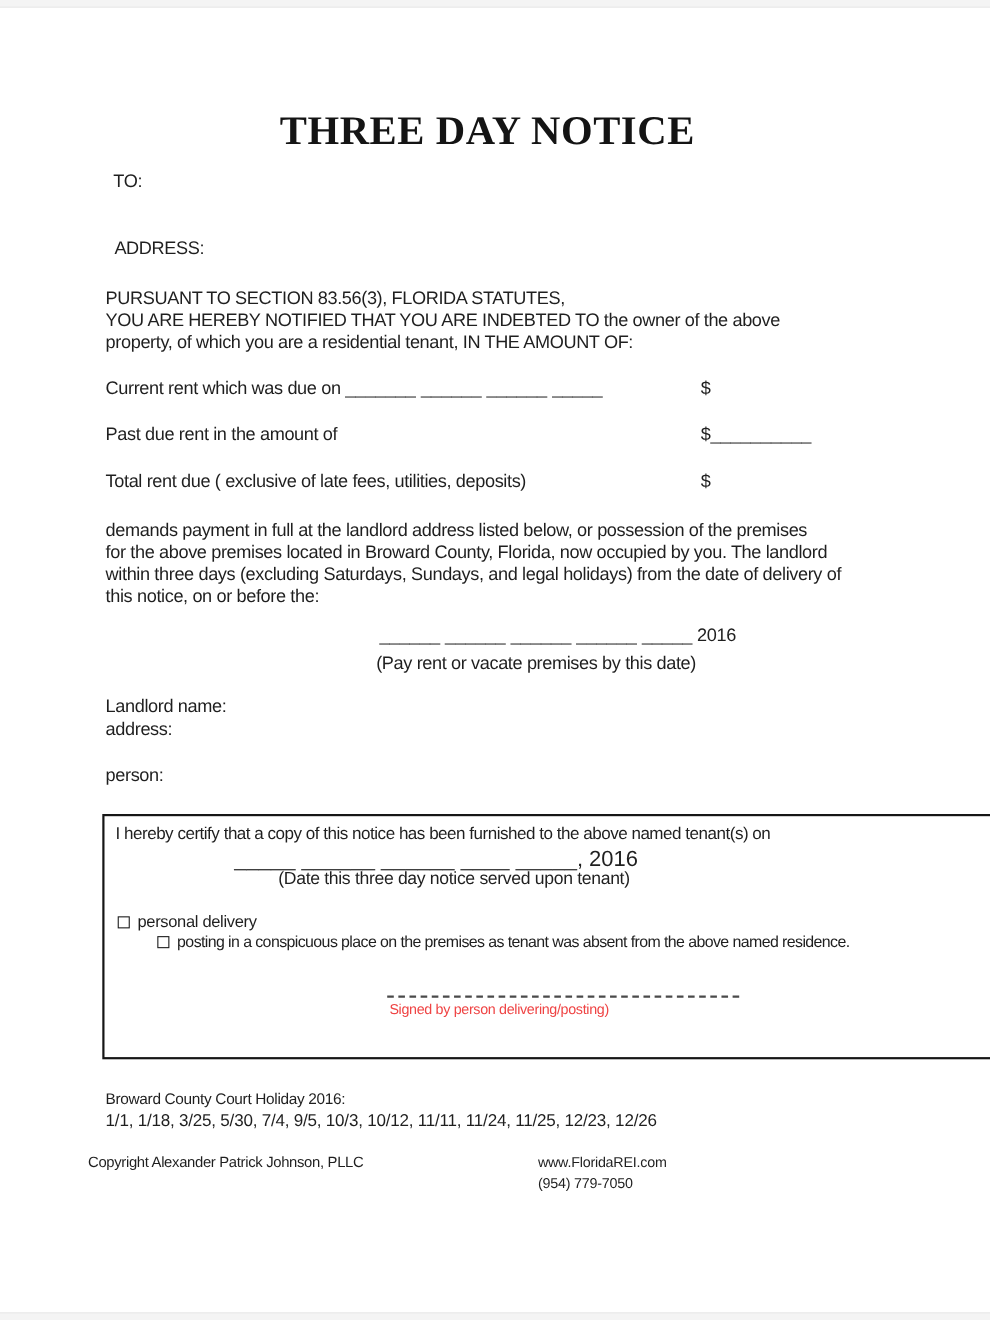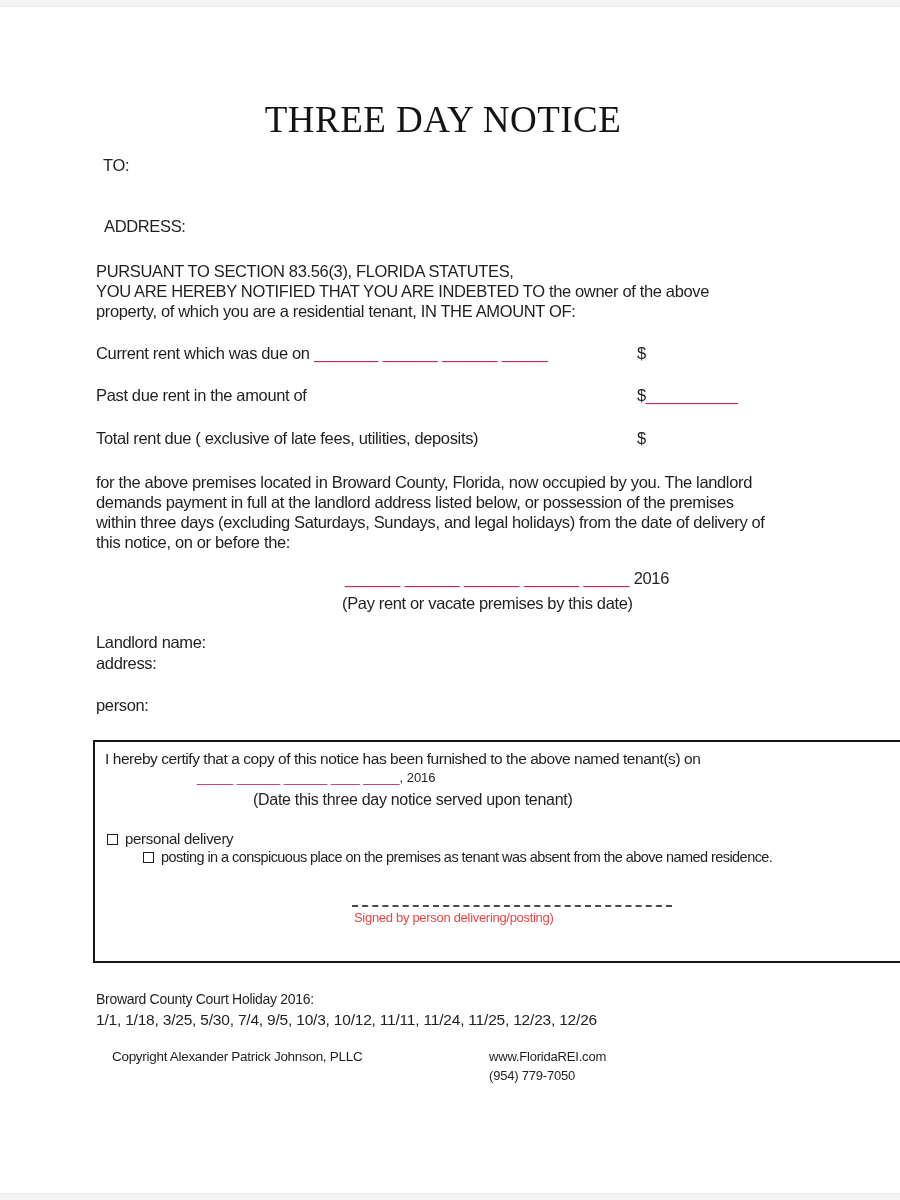--- a/index.html
+++ b/index.html
@@ -18,65 +18,65 @@
     background: #f4f4f4; border-bottom: 1px solid #e9e9e9;
   }
   .edge-strip-bottom {
     position: absolute; left: 0; top: 1193px; width: 900px; height: 7px;
     background: #f4f4f4; border-top: 1px solid #e9e9e9;
   }
   .doc-title {
     position: absolute; left: 0; top: 98px; width: 886px;
     text-align: center;
     font-family: "Liberation Serif", serif;
-    font-weight: normal;
+    font-weight: bold;
     font-size: 37px;
     letter-spacing: 0.5px;
     color: #141414;
   }
   .txt { letter-spacing: -0.35px; font-size: 16.5px; line-height: 20px; }
   .to-label      { position: absolute; left: 103px; top: 155px; }
   .address-label { position: absolute; left: 104px; top: 216px; }
   .intro  { position: absolute; left: 96px; top: 261px; width: 720px; }
   .intro span, .demand span { display: block; }
   .rent-row { position: absolute; left: 96px; width: 760px; }
   .rent-row-1 { top: 343px; }
   .rent-row-2 { top: 385px; }
   .rent-row-3 { top: 428px; }
   .rent-amount { position: absolute; left: 541px; top: 0; }
-  .blank { letter-spacing: 0; color: #be185d; }
+  .blank { letter-spacing: 0; color: #404040; }
   .demand { position: absolute; left: 96px; top: 472px; width: 740px; }
   .deadline-line { position: absolute; left: 345px; top: 568px; }
   .deadline-caption { position: absolute; left: 342px; top: 593px; }
   .landlord-name    { position: absolute; left: 96px; top: 632px; }
   .landlord-address { position: absolute; left: 96px; top: 653px; }
   .landlord-phone   { position: absolute; left: 96px; top: 695px; }
   .cert-box {
     position: absolute; left: 93px; top: 740px; width: 838px; height: 223px;
     border: 2px solid #161616;
   }
   .cert-line1   { position: absolute; left: 10px; top: 8px;  font-size: 15.5px; letter-spacing: -0.45px; }
-  .cert-date    { position: absolute; left: 102px; top: 28px; font-size: 13px; }
+  .cert-date    { position: absolute; left: 118px; top: 28px; font-size: 20px; }
   .cert-caption { position: absolute; left: 158px; top: 49px; font-size: 16px; letter-spacing: -0.3px; }
   .cb-row { position: absolute; left: 12px; font-size: 15px; letter-spacing: -0.3px; }
   .cb-row-1 { top: 88px; }
   .cb-row-2 { top: 107px; font-size: 14.5px; letter-spacing: -0.55px; margin-left: 36px; }
   .checkbox {
     display: inline-block; width: 11px; height: 11px;
     border: 1.6px solid #1d1d1d; background: #fff;
     margin-right: 7px; vertical-align: -1px;
   }
   .sig-line {
     position: absolute; left: 257px; top: 163px; width: 320px; height: 0;
     border-bottom: 2px dashed #4a4a4a;
   }
   .sig-caption { position: absolute; left: 259px; top: 168px; font-size: 13px; letter-spacing: -0.3px; color: #ef4444; }
   .holiday-title { position: absolute; left: 96px; top: 991px;  font-size: 14px;   letter-spacing: -0.3px; }
   .holiday-dates { position: absolute; left: 96px; top: 1011px; font-size: 15.5px; letter-spacing: -0.2px; }
-  .copy-line1 { position: absolute; left: 112px; top: 1049px; font-size: 13.5px; letter-spacing: -0.3px; }
+  .copy-line1 { position: absolute; left: 80px; top: 1049px; font-size: 13.5px; letter-spacing: -0.3px; }
   .copy-line2 { position: absolute; left: 96px; top: 1068px; font-size: 13.5px; letter-spacing: -0.3px; }
   .copy-line2 sup { font-size: 9px; }
   .site-line  { position: absolute; left: 489px; top: 1049px; font-size: 13px; letter-spacing: -0.2px; }
   .phone-line { position: absolute; left: 489px; top: 1068px; font-size: 13px; letter-spacing: -0.2px; }
 </style>
 </head>
 <body>
 
 <div class="page">
   <div class="edge-strip-top"></div>
@@ -102,22 +102,22 @@
     <span>Past due rent in the amount of</span>
     <span class="rent-amount"><span>$</span><span class="blank">__________</span></span>
   </div>
 
   <div class="txt rent-row rent-row-3">
     <span>Total rent due ( exclusive of late fees, utilities, deposits)</span>
     <span class="rent-amount"><span>$</span><span class="blank"></span></span>
   </div>
 
   <div class="txt demand">
+    <span>demands payment in full at the landlord address listed below, or possession of the premises</span>
     <span>for the above premises located in Broward County, Florida, now occupied by you.  The landlord</span>
-    <span>demands payment in full at the landlord address listed below, or possession of the premises</span>
     <span>within three days (excluding Saturdays, Sundays, and legal holidays) from the date of delivery of</span>
     <span>this notice, on or before the:</span>
   </div>
 
   <div class="txt deadline-line">
     <span class="blank">______ ______ ______ ______ _____</span><span> 2016</span>
   </div>
   <div class="txt deadline-caption">(Pay rent or vacate premises by this date)</div>
 
   <div class="txt landlord-name">Landlord name:</div>

